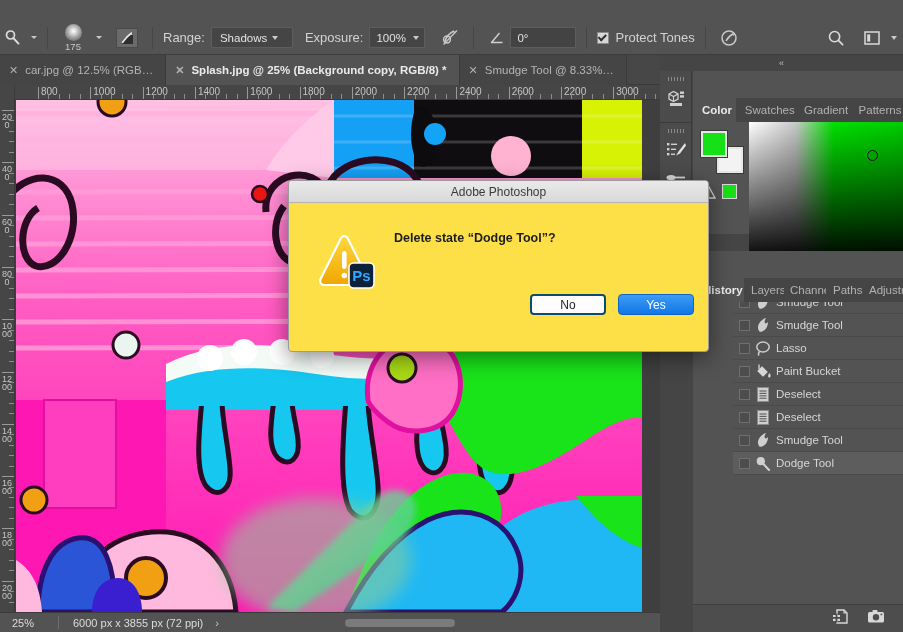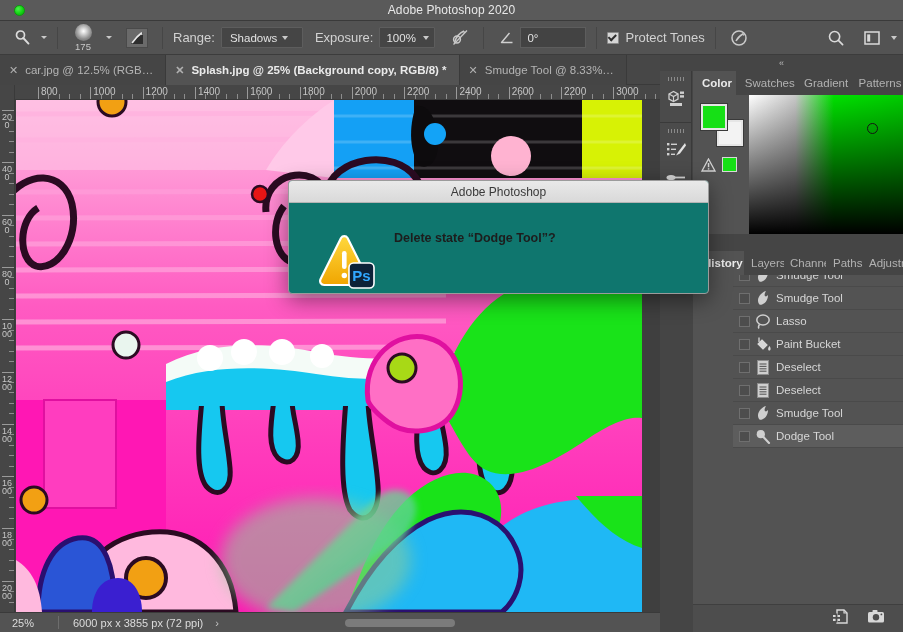--- a/index.html
+++ b/index.html
@@ -24,21 +24,21 @@
     position: absolute; left: 14px; top: 5px;
     width: 11px; height: 11px; border-radius: 50%;
     background: radial-gradient(circle at 35% 32%, #4cf24c 0%, #13d413 55%, #0aa80a 100%);
     border: 1px solid #0b9b0b;
   }
 
   
   .optionsbar {
     position: absolute; left: 0; top: 21px; width: 903px; height: 34px;
     background: #535353; border-bottom: 1px solid #3c3c3c;
-    display: flex; align-items: center; padding-left: 10px;
+    display: flex; align-items: center; 
   }
   .ob-sep { width: 1px; height: 22px; background: #464646; margin: 0 10px; }
   .ob-item { display: flex; align-items: center; height: 34px; }
   .ob-label { font-size: 13px; color: #d2d2d2; margin-right: 6px; }
   .chev { width: 0; height: 0; border-left: 3.5px solid transparent;
           border-right: 3.5px solid transparent; border-top: 4px solid #c9c9c9;
           margin-left: 5px; }
   .chev-sm { border-left-width:3px; border-right-width:3px; border-top-width:3.5px; }
 
   .tool-icon-btn { width: 26px; height: 24px; display:flex; align-items:center; justify-content:center; }
@@ -147,21 +147,21 @@
     position:absolute; left:0; top:16px; width:32px; height:163px; background:#4b4b4b;
     border-right:1px solid #3a3a3a;
   }
   .rail-group { border-bottom:1px solid #3a3a3a; padding: 4px 0 8px; }
   .rail-grip { height:7px; display:flex; align-items:center; justify-content:center; }
   .rail-grip span { display:block; width:16px; height:4px;
     background: repeating-linear-gradient(90deg,#8b8b8b 0 1px, transparent 1px 3px);}
   .rail-icon { height:32px; display:flex; align-items:center; justify-content:center; }
 
   .panel-color { position:absolute; left:33px; top:16px; width:210px; height:163px; background:#535353; }
-  .ptabs { display:flex; height:24px; background:#454545; }
+  .ptabs { display:flex; height:24px; background:#454545;margin-top:27px; }
   .ptab { display:flex; align-items:center; padding:0 9px; font-size:11.5px; color:#b2b2b2;
           white-space:nowrap; overflow:hidden; }
   .ptab.active { background:#535353; color:#eaeaea; font-weight:bold; }
   .color-body { position:relative; height:139px; }
   .swatch-fg { position:absolute; left:8px; top:9px; width:26px; height:26px;
                background:#16e016; border:2px solid #e6e6e6; outline:1px solid #3a3a3a; z-index:2;}
   .swatch-bg { position:absolute; left:24px; top:25px; width:26px; height:26px;
                background:#f3f3f3; border:2px solid #e6e6e6; outline:1px solid #3a3a3a; z-index:1;}
   .warn-row { position:absolute; left:8px; top:62px; display:flex; align-items:center; gap:6px; }
   .warn-sw { width:15px; height:15px; background:#16e016; border:1px solid #d8d8d8; }
@@ -181,22 +181,22 @@
   .hist-row.selected { background:#5d5d5d; }
   .hist-chk { width:11px; height:11px; border:1px solid #6f6f6f; background:#4d4d4d; flex:0 0 auto; }
   .hist-ic { width:26px; display:flex; align-items:center; justify-content:center; flex:0 0 auto; }
   .hist-lbl { font-size:11.5px; color:#d6d6d6; }
   .hist-footer { position:absolute; left:0; bottom:0; width:210px; height:28px;
                  background:#4d4d4d; display:flex; align-items:center; justify-content:flex-end;
                  gap:18px; padding-right:18px; border-top:1px solid #3f3f3f;}
 
   
   .modal {
-    position:absolute; left:288px; top:180px; width:421px; height:114px;
-    background:#0f766e; border:1px solid #9b9b9b; border-radius:4px;
+    position:absolute; left:288px; top:180px; width:421px; height:172px;
+    background:#fde047; border:1px solid #9b9b9b; border-radius:4px;
     box-shadow: 0 6px 22px rgba(0,0,0,.45);
     overflow:hidden;
   }
   .modal-title {
     height:22px; background: linear-gradient(to bottom,#e9e9e9,#d9d9d9);
     border-bottom:1px solid #b4b4b4;
     display:flex; align-items:center; justify-content:center;
     font-size:12px; color:#3a3a3a;
   }
   .modal-body { position:relative; height:126px; }
@@ -209,24 +209,20 @@
   }
   .btn-no { background:#fdfdfd; border:2px solid #0c4a6e; color:#1e1e1e; }
   .btn-yes { background: linear-gradient(to bottom,#3e9cf5,#1176e8); border:1px solid #0d63c6;
              color:#ffffff; }
 </style>
 </head>
 <body>
 
 <div id="app">
 
-  <div class="titlebar">
-    <div class="green-dot"></div>
-    <div class="title">Adobe Photoshop 2020</div>
-  </div>
 
   <div class="optionsbar">
 
     <div class="ob-item">
       <div class="tool-icon-btn">
         <svg width="18" height="18" viewBox="0 0 18 18">
           <circle cx="6.5" cy="6" r="4" fill="none" stroke="#dcdcdc" stroke-width="1.7"></circle>
           <line x1="9.3" y1="9" x2="14.5" y2="14.6" stroke="#dcdcdc" stroke-width="1.9" stroke-linecap="round"></line>
         </svg>
       </div>

